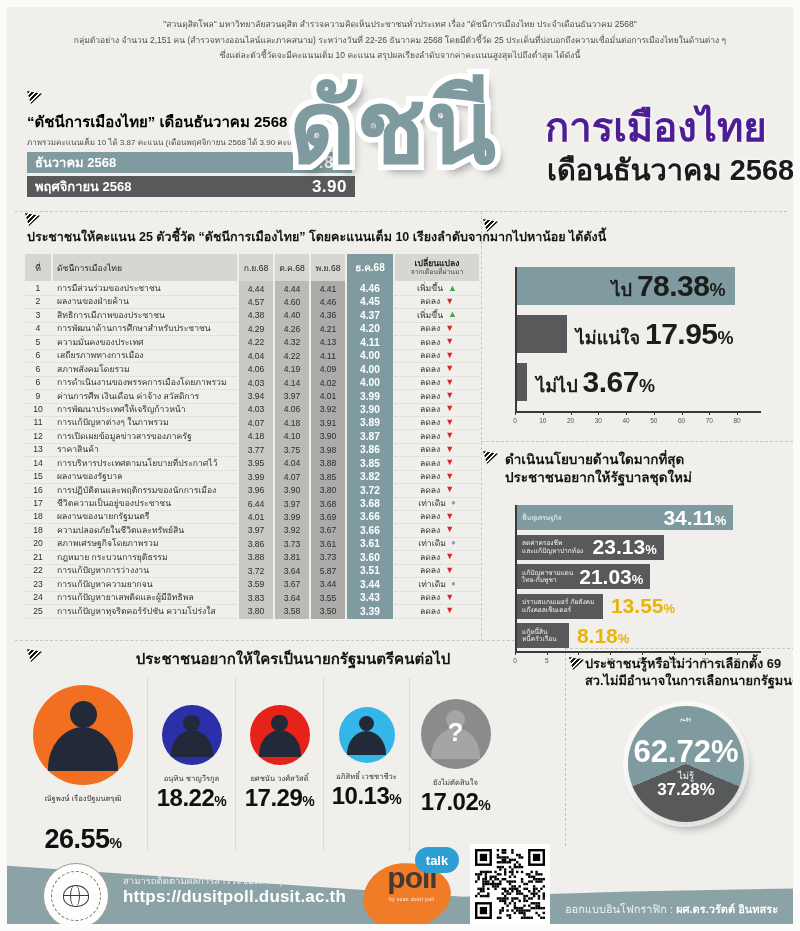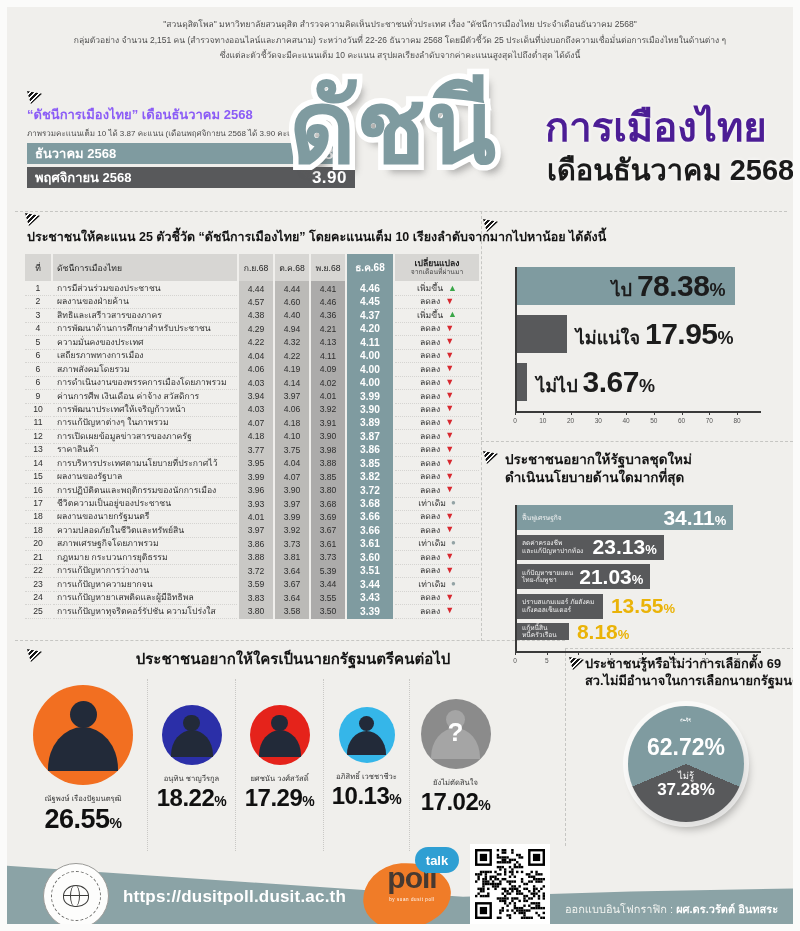--- a/index.html
+++ b/index.html
@@ -9,21 +9,21 @@
   
   #top-note{left:0;right:0;top:10px;text-align:center;font-size:8.5px;color:#4c4c4c;line-height:1.85;}
   
   .dash-h{border-top:1px dashed #c6c6c3;height:0;}
   .dash-v{border-left:1px dashed #c6c6c3;width:0;}
   
   .corner{width:15px;height:13px;background:
       repeating-linear-gradient(135deg,#161616 0 2.4px,#fdfdfd 2.4px 3.6px);
       clip-path:polygon(0 0,100% 22%,26% 100%);}
   
-  #overview-title{font-size:13px;font-weight:bold;color:#8b5cf6;}
+  #overview-title{font-size:15px;font-weight:bold;color:#000000;margin-top:6px;}
   #overview-sub{font-size:8px;color:#4a4a4a;margin-top:2px;}
   .ov-bar{height:21px;margin-top:3px;display:flex;align-items:center;justify-content:space-between;padding:0 8px;color:#fff;}
   .ov-bar .l{font-size:13px;font-weight:bold;}
   .ov-bar .v{font-size:17px;font-weight:bold;letter-spacing:.5px;}
   
   #hero-accent{left:282px;top:62px;width:260px;height:140px;font-size:103px;font-weight:800;line-height:1.15;white-space:nowrap;}
   #hero-accent span{position:absolute;left:0;top:0;}
   #hero-accent .stroke{color:#fff;-webkit-text-stroke:11px #ffffff;text-shadow:6px 8px 7px rgba(90,90,90,.45);}
   #hero-accent .fill{color:#7f9ba0;}
   #hero-rest{left:538px;top:88px;font-size:40px;font-weight:800;color:#4c1d95;white-space:nowrap;text-shadow:0 0 4px #fff;}
@@ -180,35 +180,35 @@
           <div class="c-m c-m2">4.60</div>
           <div class="c-m c-m3">4.46</div>
           <div class="c-dec">4.45</div>
           <div class="c-change">
             <span>ลดลง</span>
             <span class="chg-ic" style="color: rgb(215, 40, 47); font-size: 9px;">▼</span>
           </div>
         </div>
         <div class="t-grid t-row">
           <div class="c-rank">3</div>
-          <div class="c-name">สิทธิและเสรีาวสารของภาคร</div>
+          <div class="c-name">สิทธิการเมีภาพของประชาชน</div>
           <div class="c-m c-m1">4.38</div>
           <div class="c-m c-m2">4.40</div>
           <div class="c-m c-m3">4.36</div>
           <div class="c-dec">4.37</div>
           <div class="c-change">
             <span>เพิ่มขึ้น</span>
             <span class="chg-ic" style="color: rgb(58, 166, 72); font-size: 9px;">▲</span>
           </div>
         </div>
         <div class="t-grid t-row">
           <div class="c-rank">4</div>
           <div class="c-name">การพัฒนาด้านการศึกษาสำหรับประชาชน</div>
           <div class="c-m c-m1">4.29</div>
-          <div class="c-m c-m2">4.94</div>
+          <div class="c-m c-m2">4.26</div>
           <div class="c-m c-m3">4.21</div>
           <div class="c-dec">4.20</div>
           <div class="c-change">
             <span>ลดลง</span>
             <span class="chg-ic" style="color: rgb(215, 40, 47); font-size: 9px;">▼</span>
           </div>
         </div>
         <div class="t-grid t-row">
           <div class="c-rank">5</div>
           <div class="c-name">ความมั่นคงของประเทศ</div>
@@ -349,21 +349,21 @@
           <div class="c-m c-m3">3.80</div>
           <div class="c-dec">3.72</div>
           <div class="c-change">
             <span>ลดลง</span>
             <span class="chg-ic" style="color: rgb(215, 40, 47); font-size: 9px;">▼</span>
           </div>
         </div>
         <div class="t-grid t-row">
           <div class="c-rank">17</div>
           <div class="c-name">ชีวิตความเป็นอยู่ของประชาชน</div>
-          <div class="c-m c-m1">3.93</div>
+          <div class="c-m c-m1">6.44</div>
           <div class="c-m c-m2">3.97</div>
           <div class="c-m c-m3">3.68</div>
           <div class="c-dec">3.68</div>
           <div class="c-change">
             <span>เท่าเดิม</span>
             <span class="chg-ic" style="color: rgb(147, 163, 165);">●</span>
           </div>
         </div>
         <div class="t-grid t-row">
           <div class="c-rank">18</div>
@@ -411,21 +411,21 @@
           <div class="c-change">
             <span>ลดลง</span>
             <span class="chg-ic" style="color: rgb(215, 40, 47); font-size: 9px;">▼</span>
           </div>
         </div>
         <div class="t-grid t-row">
           <div class="c-rank">22</div>
           <div class="c-name">การแก้ปัญหาการว่างงาน</div>
           <div class="c-m c-m1">3.72</div>
           <div class="c-m c-m2">3.64</div>
-          <div class="c-m c-m3">5.39</div>
+          <div class="c-m c-m3">5.87</div>
           <div class="c-dec">3.51</div>
           <div class="c-change">
             <span>ลดลง</span>
             <span class="chg-ic" style="color: rgb(215, 40, 47); font-size: 9px;">▼</span>
           </div>
         </div>
         <div class="t-grid t-row">
           <div class="c-rank">23</div>
           <div class="c-name">การแก้ปัญหาความยากจน</div>
           <div class="c-m c-m1">3.59</div>
@@ -495,22 +495,22 @@
         <div class="tick" style="left: 194.25px; top: 144px;"></div>
         <div class="tick-lb" style="left: 194.25px; top: 150px;">70</div>
         <div class="tick" style="left: 222px; top: 144px;"></div>
         <div class="tick-lb" style="left: 222px; top: 150px;">80</div>
       </div>
   </div>
 
   <div class="abs" style="left:482px;top:440px;width:310px;height:212px;">
     <div class="corner" style="position:absolute;left:-6px;top:4px;"></div>
     <div class="panel-title" style="margin-left:16px;padding-top:4px;">
+      <div>ดำเนินนโยบายด้านใดมากที่สุด</div>
       <div>ประชาชนอยากให้รัฐบาลชุดใหม่</div>
-      <div>ดำเนินนโยบายด้านใดมากที่สุด</div>
     </div>
     <div id="policy-plot" class="plot" style="left:26px;top:58px;width:240px;height:148px;">
       <div class="axis-l"></div>
       <div class="axis-b"></div>
     <div class="hbar" style="left: 2px; top: 0px; width: 216.355px; height: 25px; background: rgb(127, 155, 160);">
           <div class="pol-lab">
             <div>ฟื้นฟูเศรษฐกิจ</div>
           </div>
           <div class="pol-val-in"><span>34.11</span><span class="pc">%</span></div>
         </div>
@@ -528,21 +528,21 @@
           </div>
           <div class="pol-val-in"><span>21.03</span><span class="pc">%</span></div>
         </div>
         <div class="hbar" style="left: 2px; top: 88.5px; width: 85.9457px; height: 25px; background: rgb(88, 89, 91);">
           <div class="pol-lab">
             <div>ปราบสแกมเมอร์ ภัยสังคม</div>
             <div>แก๊งคอลเซ็นเตอร์</div>
           </div>
           <div class="pol-val-out" style="left: 93.9457px;"><span>13.55</span><span class="pc">%</span></div>
         </div>
-        <div class="hbar" style="left: 2px; top: 118px; width: 51.8846px; height: 17px; background: rgb(88, 89, 91);">
+        <div class="hbar" style="left: 2px; top: 118px; width: 51.8846px; height: 25px; background: rgb(88, 89, 91);">
           <div class="pol-lab">
             <div>แก้หนี้สิน</div>
             <div>หนี้ครัวเรือน</div>
           </div>
           <div class="pol-val-out" style="left: 59.8846px;"><span>8.18</span><span class="pc">%</span></div>
         </div>
         <div class="tick" style="left: 0px; top: 146px;"></div>
         <div class="tick-lb" style="left: 0px; top: 152px;">0</div>
         <div class="tick" style="left: 31.7143px; top: 146px;"></div>
         <div class="tick-lb" style="left: 31.7143px; top: 152px;">5</div>
@@ -564,21 +564,21 @@
   <div class="abs" style="left:12px;top:640px;width:548px;height:200px;">
     <div class="corner" style="position:absolute;left:8px;top:2px;"></div>
     <div id="pm-title">ประชาชนอยากให้ใครเป็นนายกรัฐมนตรีคนต่อไป</div>
     <div id="pm-row" style="margin-top:8px;height:172px;">
         <div class="cand" style="width: 128px;">
           <div class="photo" style="width: 100px; height: 100px; background: rgb(242, 111, 33); margin-top: 6px;">
             <div class="sil-head"></div>
             <div class="sil-body"></div>
           </div>
           <div class="cand-name">ณัฐพงษ์ เรืองปัฐมนตรุฒิ</div>
-          <div class="cand-pct" style="font-size: 27px;"><span>26.55</span><span class="pc">%</span></div>
+          <div class="cand-pct" style="font-size: 27px; margin-top: 20px;"><span>26.55</span><span class="pc">%</span></div>
         </div>
         <div class="cand" style="width: 88px;">
           <div class="photo" style="width: 60px; height: 60px; background: rgb(43, 47, 168); margin-top: 26px;">
             <div class="sil-head"></div>
             <div class="sil-body"></div>
           </div>
           <div class="cand-name">อนุทิน ชาญวีรกูล</div>
           <div class="cand-pct"><span>18.22</span><span class="pc">%</span></div>
         </div>
         <div class="cand" style="width: 88px;">
@@ -610,33 +610,34 @@
   </div>
 
   <div class="abs" style="left:566px;top:648px;width:226px;height:190px;">
     <div class="corner" style="position:absolute;left:-4px;top:2px;"></div>
     <div class="panel-title" style="margin-left:12px;font-size:12.8px;">
       <div>ประชาชนรู้หรือไม่ว่าการเลือกตั้ง 69</div>
       <div>สว.ไม่มีอำนาจในการเลือกนายกรัฐมนตรี</div>
     </div>
     <div id="pie" style="width: 116px; height: 116px; margin: 16px auto 0px; background: conic-gradient(from 113deg, rgb(88, 89, 91) 0deg, rgb(88, 89, 91) 134.208deg, rgb(127, 155, 160) 134.208deg, rgb(127, 155, 160) 360deg);">
       <div class="pie-lb" style="top:6px;font-size:9.5px;transform:rotate(90deg);width:20px;left:48px;">รู้</div>
-      <div class="pie-lb" style="top:28px;font-size:23px;font-weight:800;"><span></span><span id="pie-v0">62.72%</span></div>
+      <div class="pie-lb" style="top:28px;font-size:31px;font-weight:800;"><span></span><span id="pie-v0">62.72%</span></div>
       <div class="pie-lb" style="top:62px;font-size:9.5px;">ไม่รู้</div>
       <div class="pie-lb" style="top:74px;font-size:17px;font-weight:800;"><span id="pie-v1">37.28%</span></div>
     </div>
   </div>
 
   <div id="foot-band" class="abs"></div>
   <div id="foot-strip" class="abs"></div>
   <div id="uni-seal" class="abs">
     <div class="ring">
         <div class="globe"></div>
       </div>
   </div>
+  <div id="foot-follow" class="abs">สามารถติดตามผลการสำรวจของสวนดุสิตโพล ได้ที่</div>
   <a id="foot-url" class="abs" href="#">https://dusitpoll.dusit.ac.th</a>
   <div id="poll-logo" class="abs">
     <div id="poll-blob"></div>
     <div id="poll-word">poll</div>
     <div id="poll-sub">by suan dusit poll</div>
     <div id="poll-drop"></div>
     <div id="talk-bubble">talk</div>
   </div>
   <div id="qr-box" class="abs"><svg id="qr-svg" width="70" height="70" viewBox="0 0 29 29">
         <rect x="0" y="0" width="7" height="7" fill="#000"></rect>

